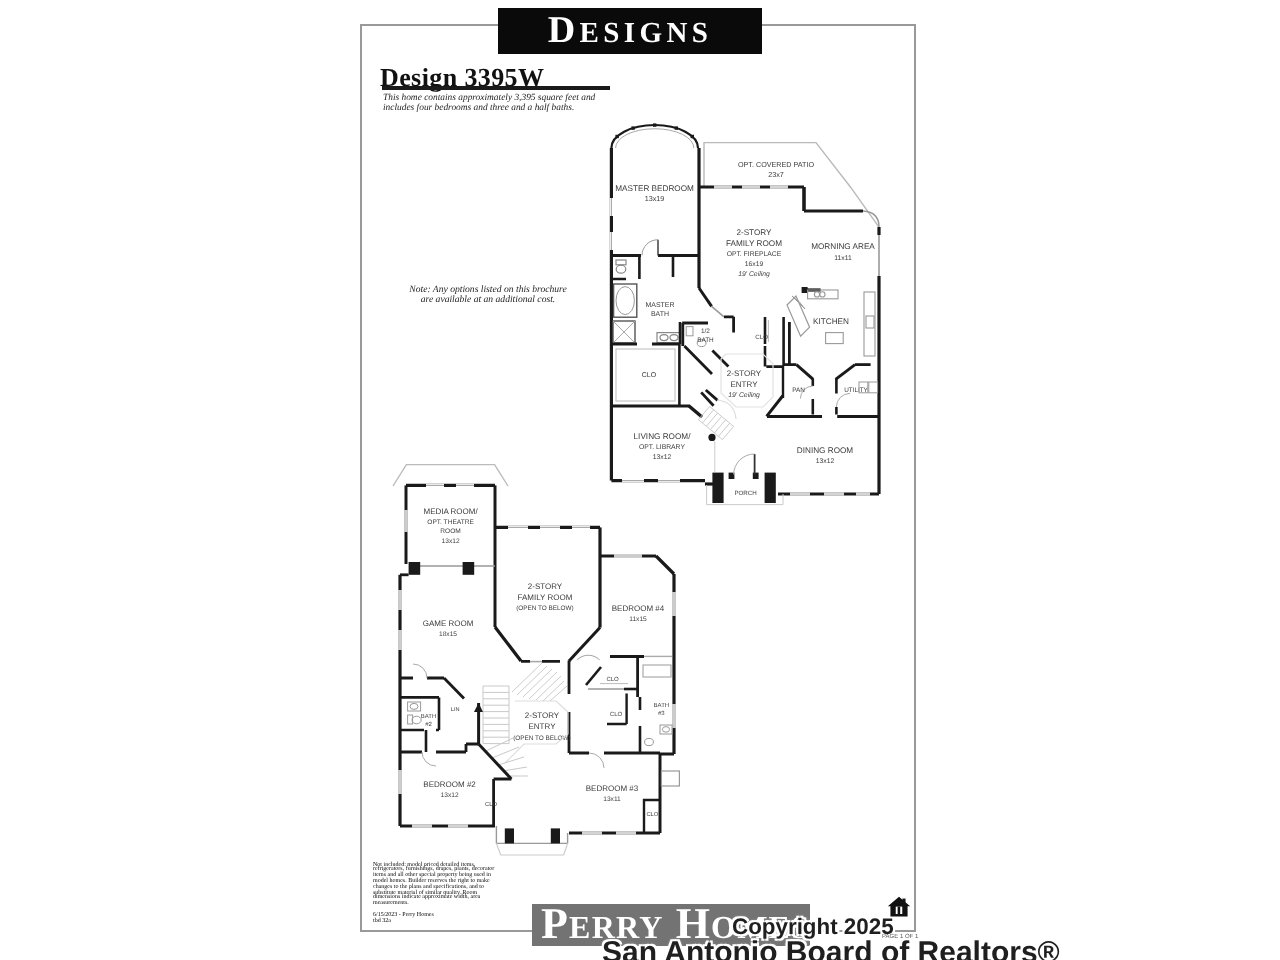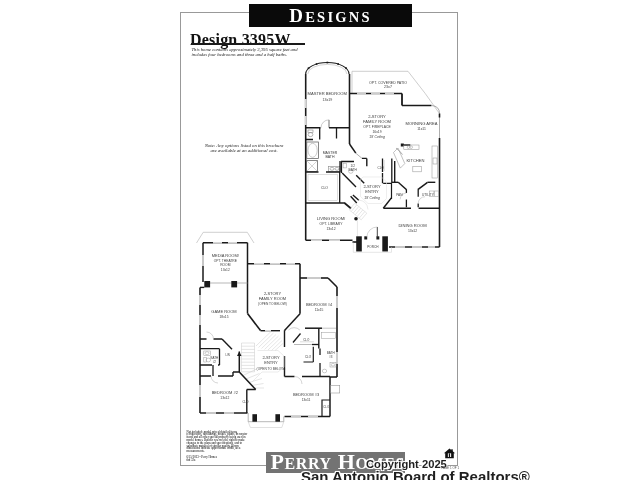--- a/index.html
+++ b/index.html
@@ -5,23 +5,23 @@
   html,body{margin:0;padding:0;width:640px;height:480px;background:#fff;overflow:hidden;}
   body{position:relative;font-family:"Liberation Serif",serif;}
   .abs{position:absolute;}
   svg text{font-family:"Liberation Sans",sans-serif;fill:#3c3c3c;}
 </style>
 </head>
 <body>
 
 <div class="abs" style="left:180px;top:12px;width:278px;height:454px;border:1px solid #999;box-sizing:border-box;background:#fff;"></div>
 
-<div class="abs" style="left:249px;top:4px;width:163px;height:23px;background:#0a0a0a;color:#fff;text-align:center;font-weight:bold;font-size:19px;line-height:23px;letter-spacing:2.2px;">D<span style="font-size:14.5px;">ESIGNS</span></div>
-
-<div class="abs" style="left:190px;top:30.5px;font-size:16px;font-weight:bold;letter-spacing:0.2px;color:#111;">Design 3395W</div>
+<div class="abs" style="left:249px;top:4px;width:132px;height:23px;background:#0a0a0a;color:#fff;text-align:center;font-weight:bold;font-size:19px;line-height:23px;letter-spacing:2.2px;">D<span style="font-size:14.5px;">ESIGNS</span></div>
+
+<div class="abs" style="left:190px;top:30.5px;font-size:13px;font-weight:bold;letter-spacing:0.2px;color:#111;">Design 3395W</div>
 
 <div class="abs" style="left:190.5px;top:43.4px;width:114px;height:1.7px;background:#1a1a1a;"></div>
 
 <div class="abs" style="left:191.5px;top:46.8px;font-size:4.7px;line-height:5.5px;font-style:italic;color:#222;">This home contains approximately 3,395 square feet and<br>includes four bedrooms and three and a half baths.</div>
 
 <div class="abs" style="left:194px;top:142.5px;width:100px;text-align:center;font-size:4.8px;line-height:5.4px;font-style:italic;color:#222;">Note: Any options listed on this brochure<br>are available at an additional cost.</div>
 
 <svg class="abs" style="left:290px;top:55px;" width="155" height="200" viewBox="290 55 155 200">
 
   <g stroke="#b9b9b9" stroke-width="0.7" fill="none">

